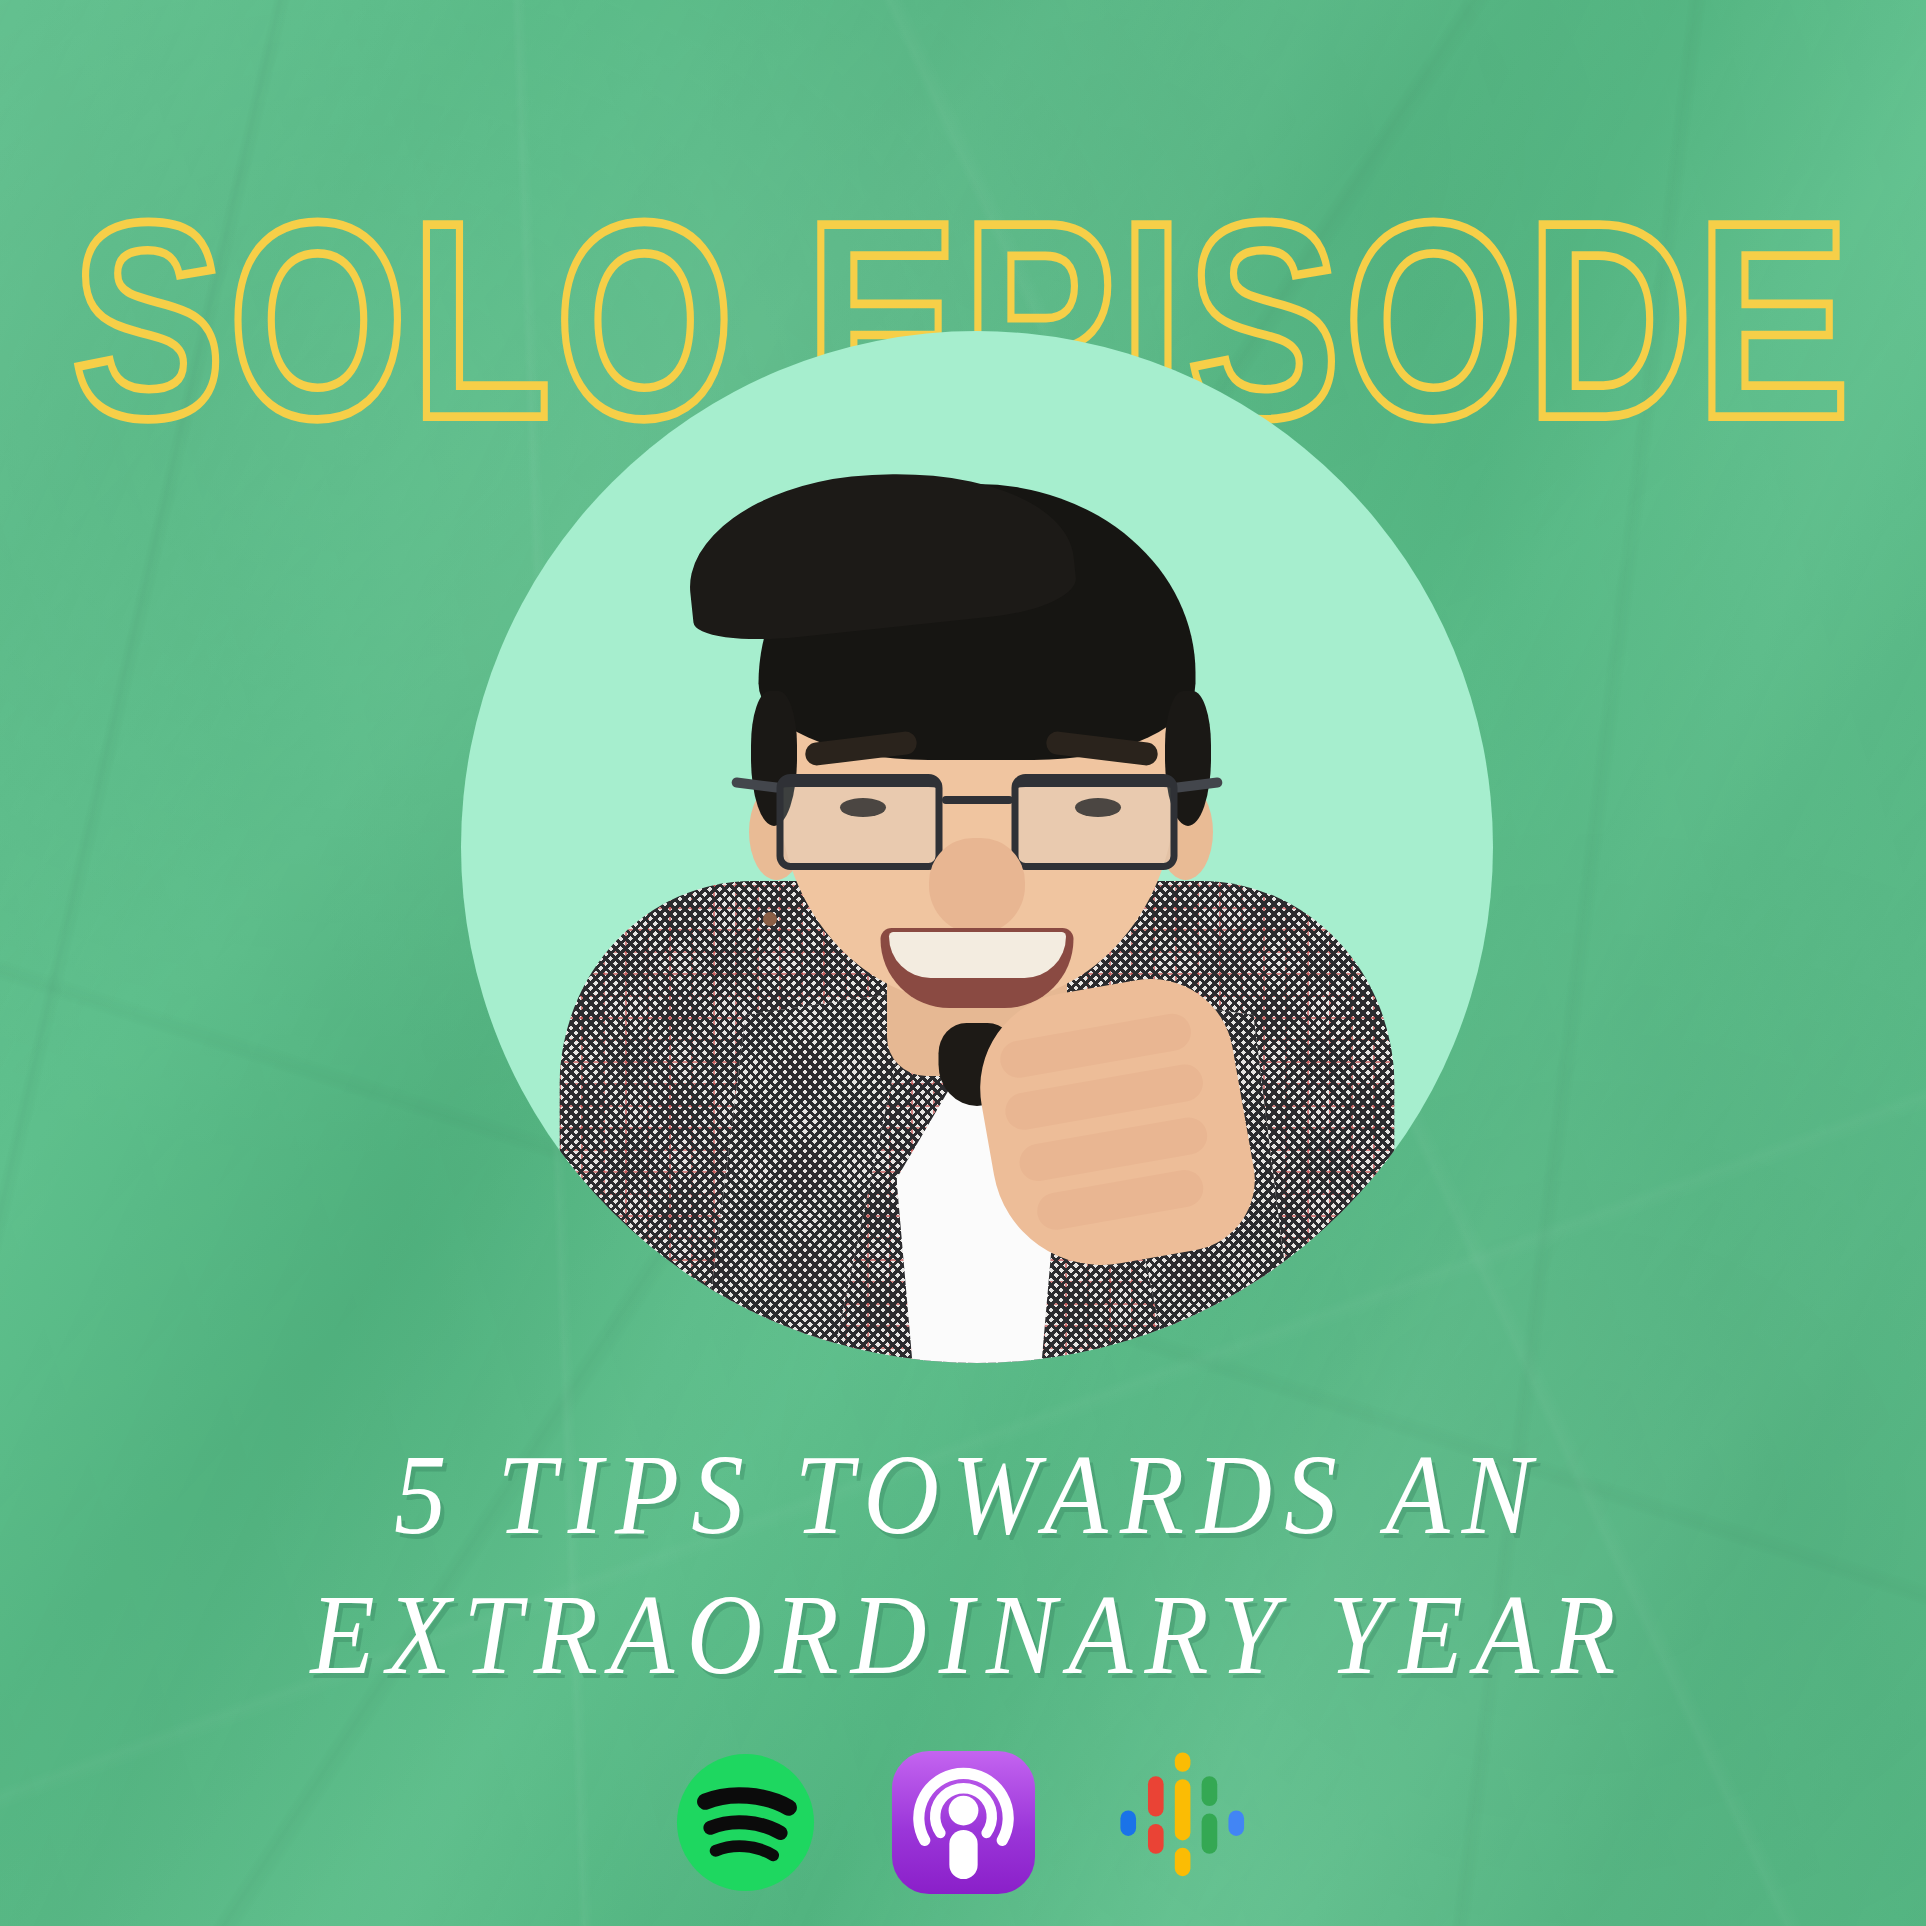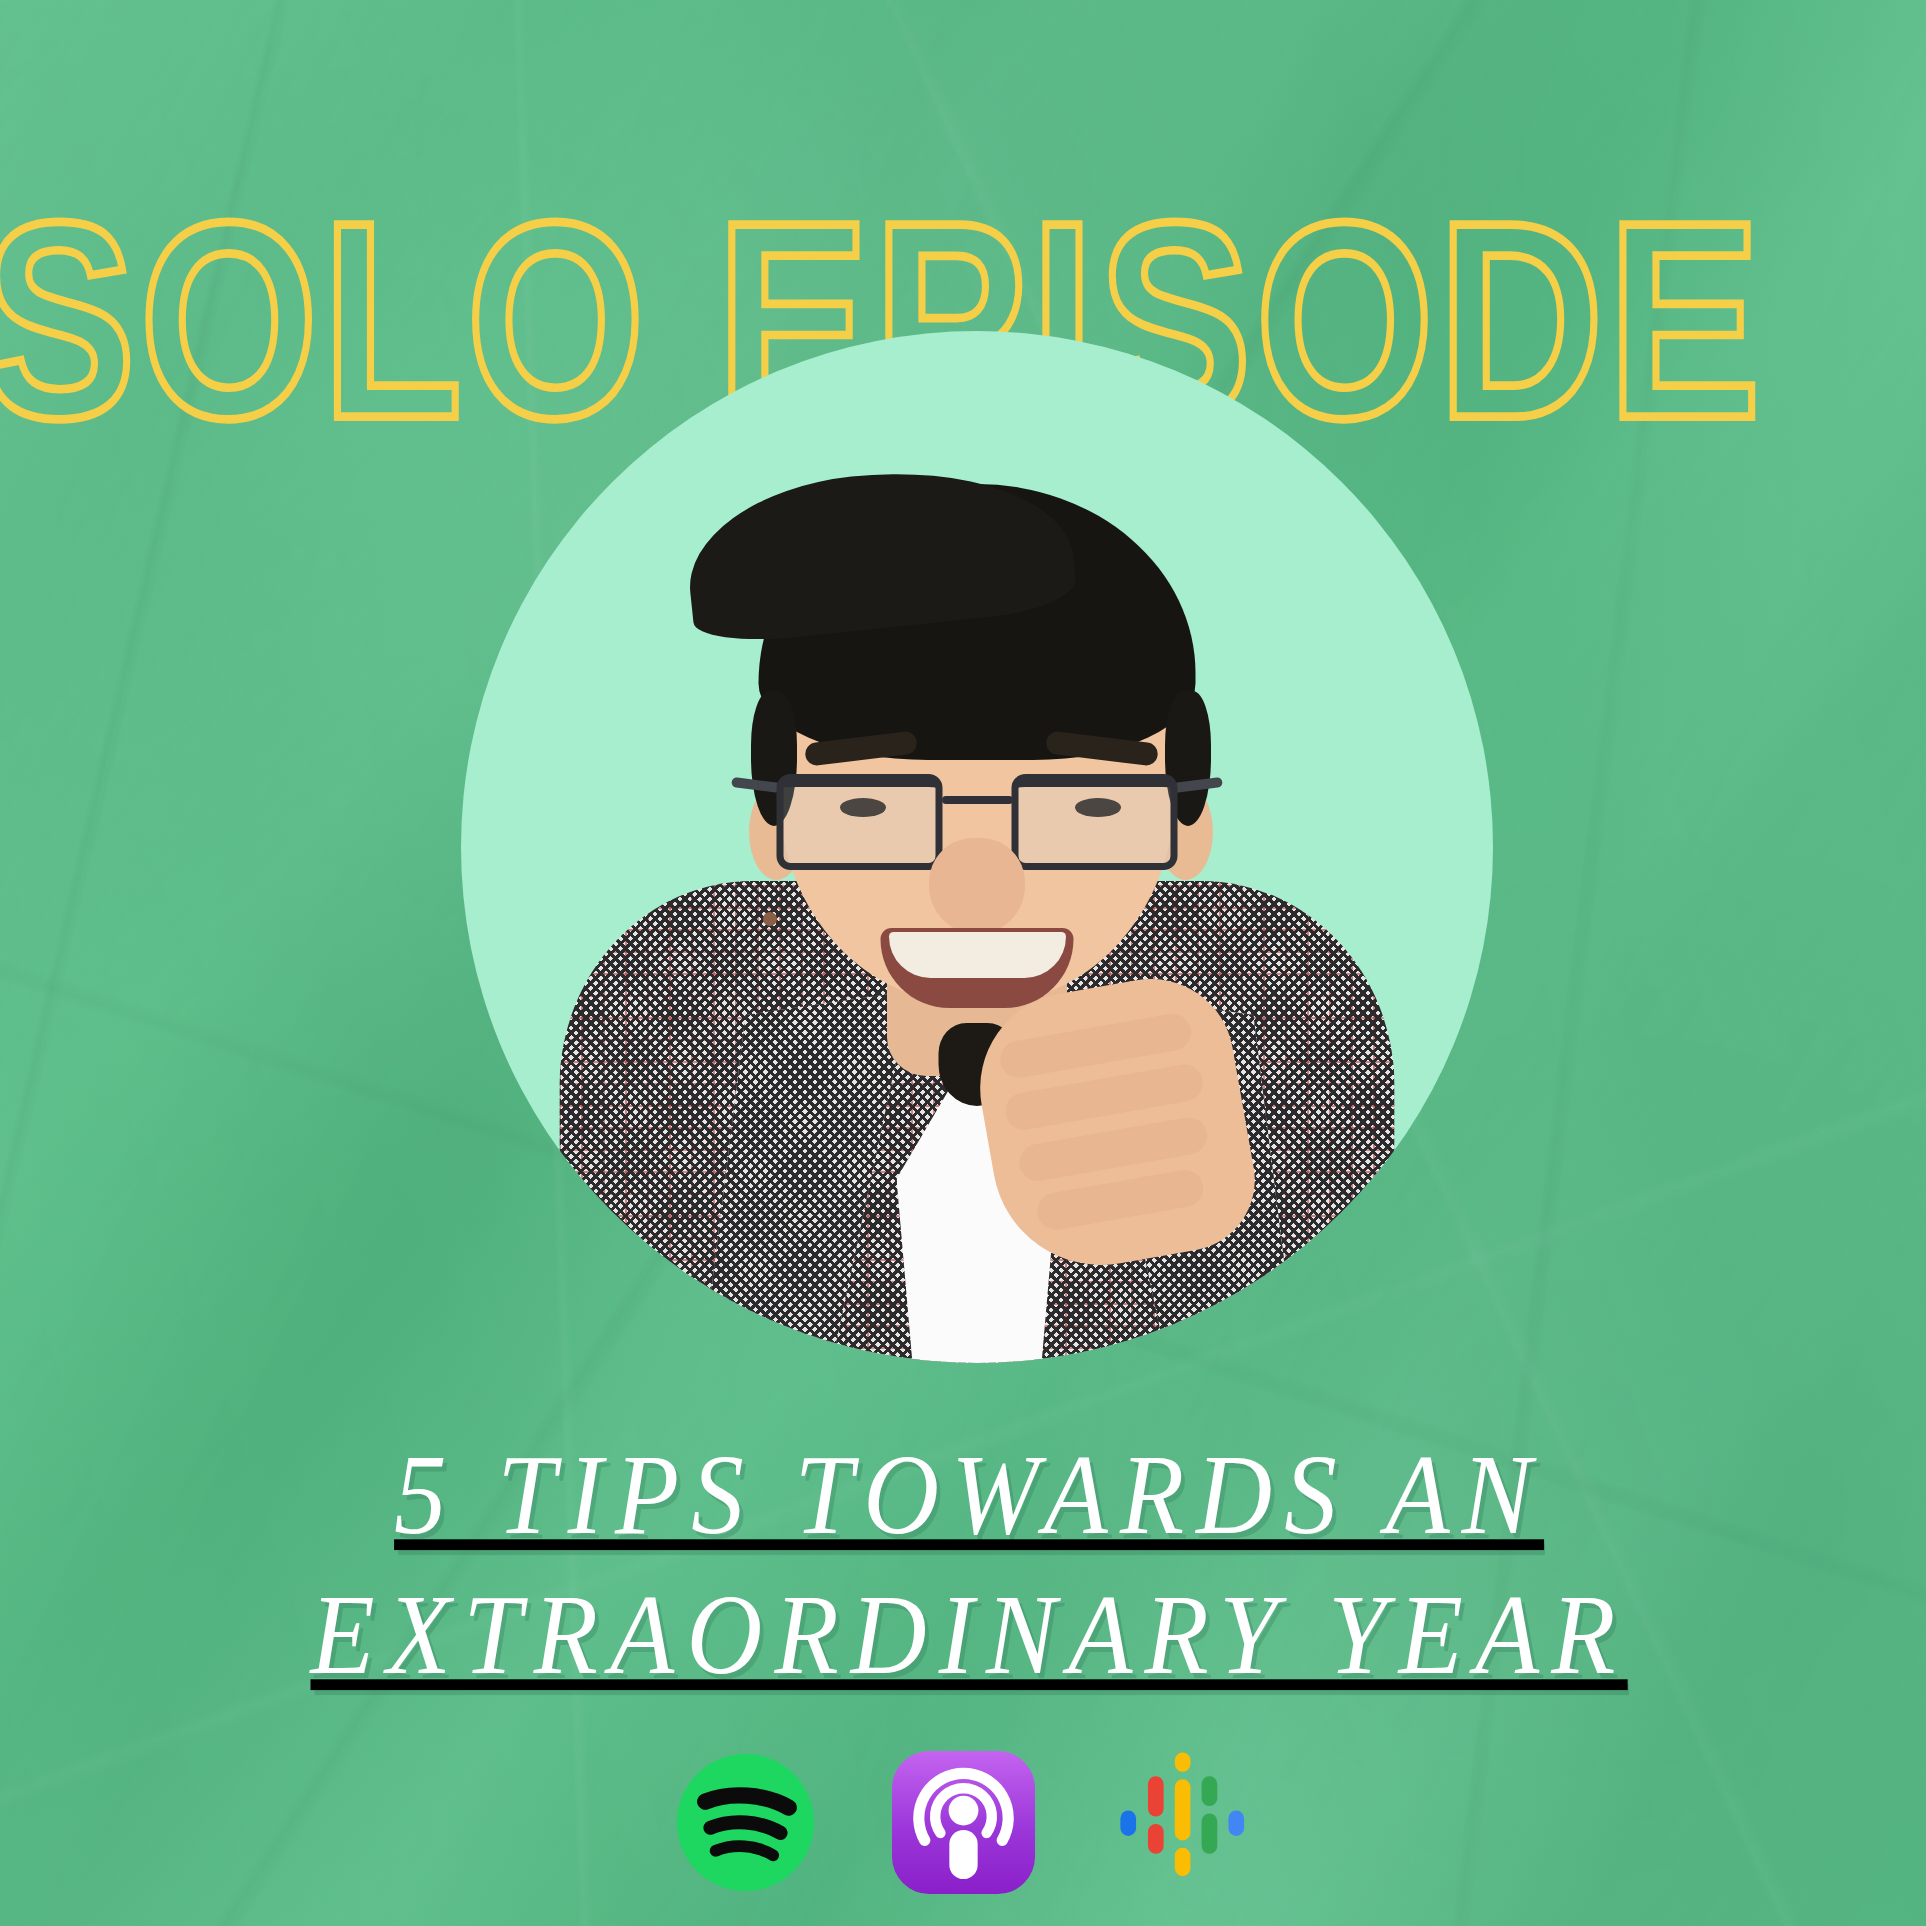--- a/index.html
+++ b/index.html
@@ -50,20 +50,21 @@
       linear-gradient(18deg,  transparent 37.0%, rgba(0,0,0,0.07) 37.4%, transparent 38.0%),
       linear-gradient(160deg, transparent 68.0%, rgba(255,255,255,0.09) 68.4%, transparent 69.0%);
   }
 
   
   .headline {
     position: absolute;
     left: 0;
     right: 0;
     top: 181px;
+    text-align: center;
     z-index: 5;
   }
   .headline-text {
     display: inline-block;
     font-family: "Liberation Sans", sans-serif;
     font-weight: 700;
     font-size: 225px;
     line-height: 1;
     letter-spacing: 3.9px;
     transform: scaleY(1.24) scaleX(1.02);
@@ -334,21 +335,20 @@
   .f4 { left: 36px;  top: 195px; width: 168px; }
 
   
   .subtitle {
     position: absolute;
     left: 0;
     right: 0;
     top: 1425px;
     text-align: center;
     z-index: 5;
-    text-decoration: underline;
   }
   .subtitle-line {
     display: block;
     font-family: "Liberation Serif", "DejaVu Serif", serif;
     font-style: italic;
     font-weight: 400;
     color: #ffffff;
     font-size: 105px;
     line-height: 1.33;
     letter-spacing: 12.2px;

